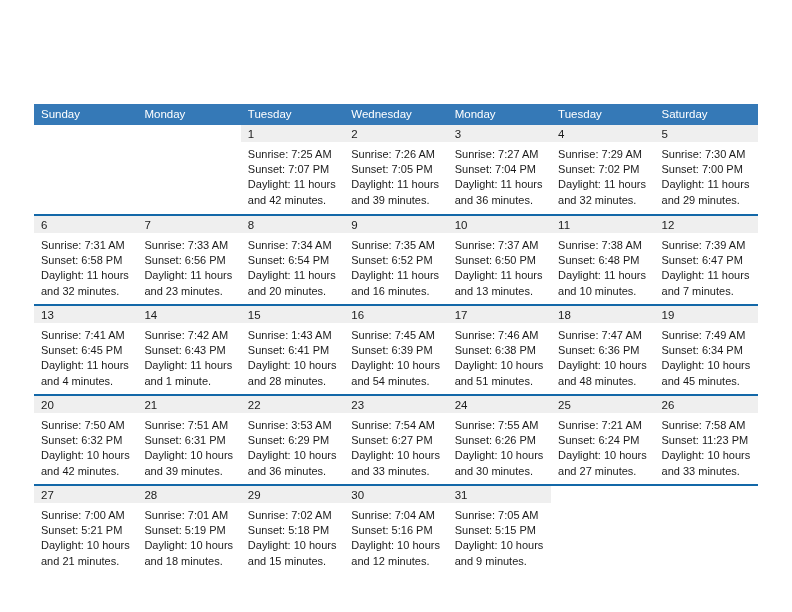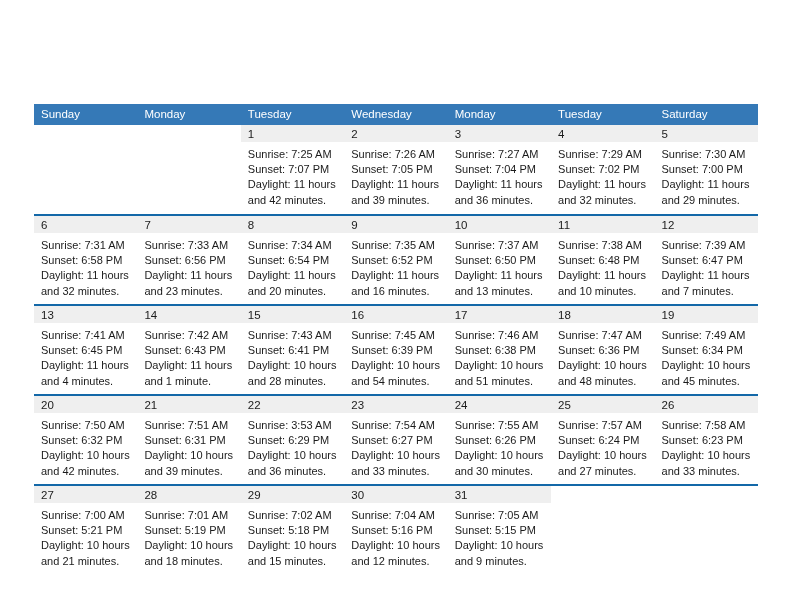--- a/index.html
+++ b/index.html
@@ -268,21 +268,21 @@
               <div class="cell-lines">
                 <div>Sunrise: 7:42 AM</div>
                 <div>Sunset: 6:43 PM</div>
                 <div>Daylight: 11 hours</div>
                 <div>and 1 minute.</div>
               </div>
             </td>
             <td class="day-cell">
               <div class="daynum-band">15</div>
               <div class="cell-lines">
-                <div>Sunrise: 7:43 AM</div>
+                <div>Sunrise: 1:43 AM</div>
                 <div>Sunset: 6:41 PM</div>
                 <div>Daylight: 10 hours</div>
                 <div>and 28 minutes.</div>
               </div>
             </td>
             <td class="day-cell">
               <div class="daynum-band">16</div>
               <div class="cell-lines">
                 <div>Sunrise: 7:45 AM</div>
                 <div>Sunset: 6:39 PM</div>
@@ -360,31 +360,31 @@
               <div class="cell-lines">
                 <div>Sunrise: 7:55 AM</div>
                 <div>Sunset: 6:26 PM</div>
                 <div>Daylight: 10 hours</div>
                 <div>and 30 minutes.</div>
               </div>
             </td>
             <td class="day-cell">
               <div class="daynum-band">25</div>
               <div class="cell-lines">
-                <div>Sunrise: 7:57 AM</div>
+                <div>Sunrise: 7:21 AM</div>
                 <div>Sunset: 6:24 PM</div>
                 <div>Daylight: 10 hours</div>
                 <div>and 27 minutes.</div>
               </div>
             </td>
             <td class="day-cell">
               <div class="daynum-band">26</div>
               <div class="cell-lines">
                 <div>Sunrise: 7:58 AM</div>
-                <div>Sunset: 6:23 PM</div>
+                <div>Sunset: 11:23 PM</div>
                 <div>Daylight: 10 hours</div>
                 <div>and 33 minutes.</div>
               </div>
             </td>
           </tr>
           <tr class="week-row">
             <td class="day-cell">
               <div class="daynum-band">27</div>
               <div class="cell-lines">
                 <div>Sunrise: 7:00 AM</div>

